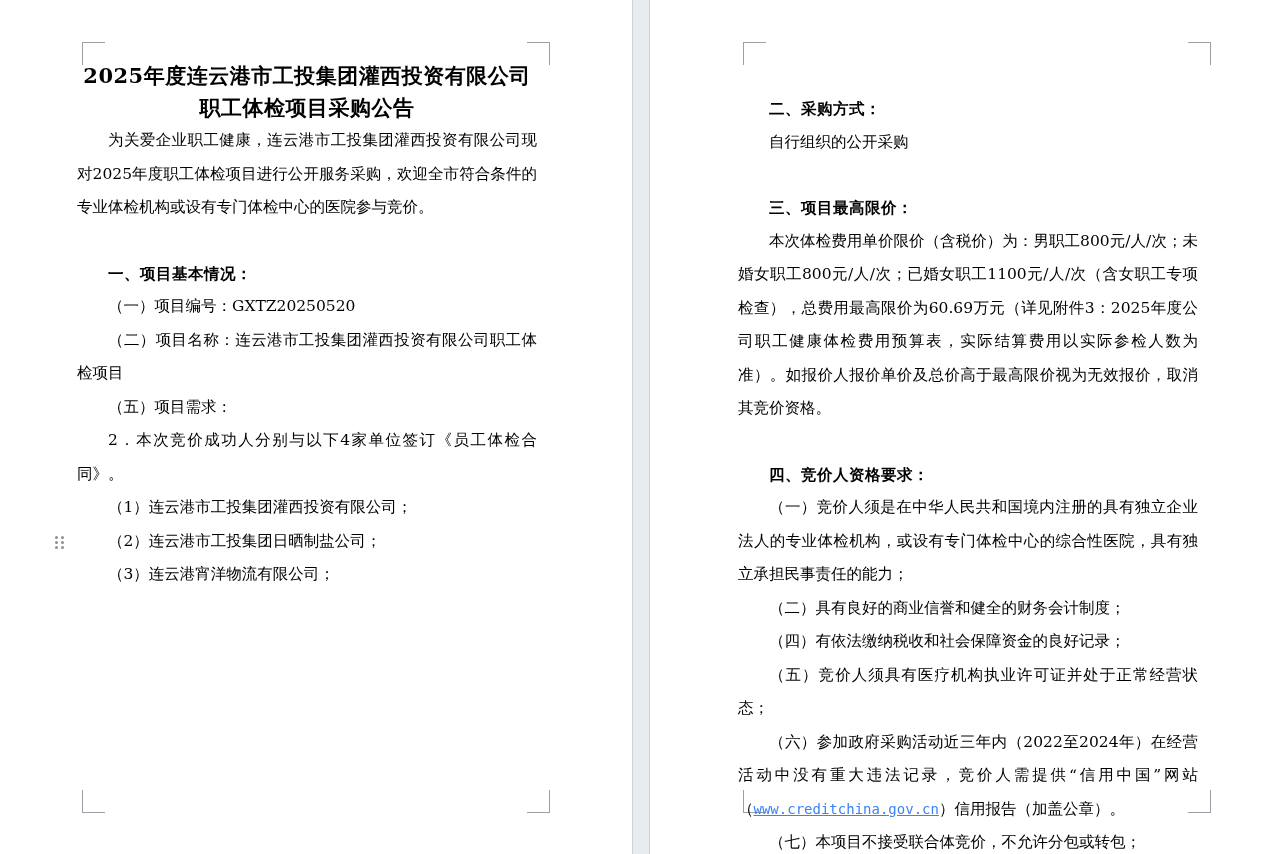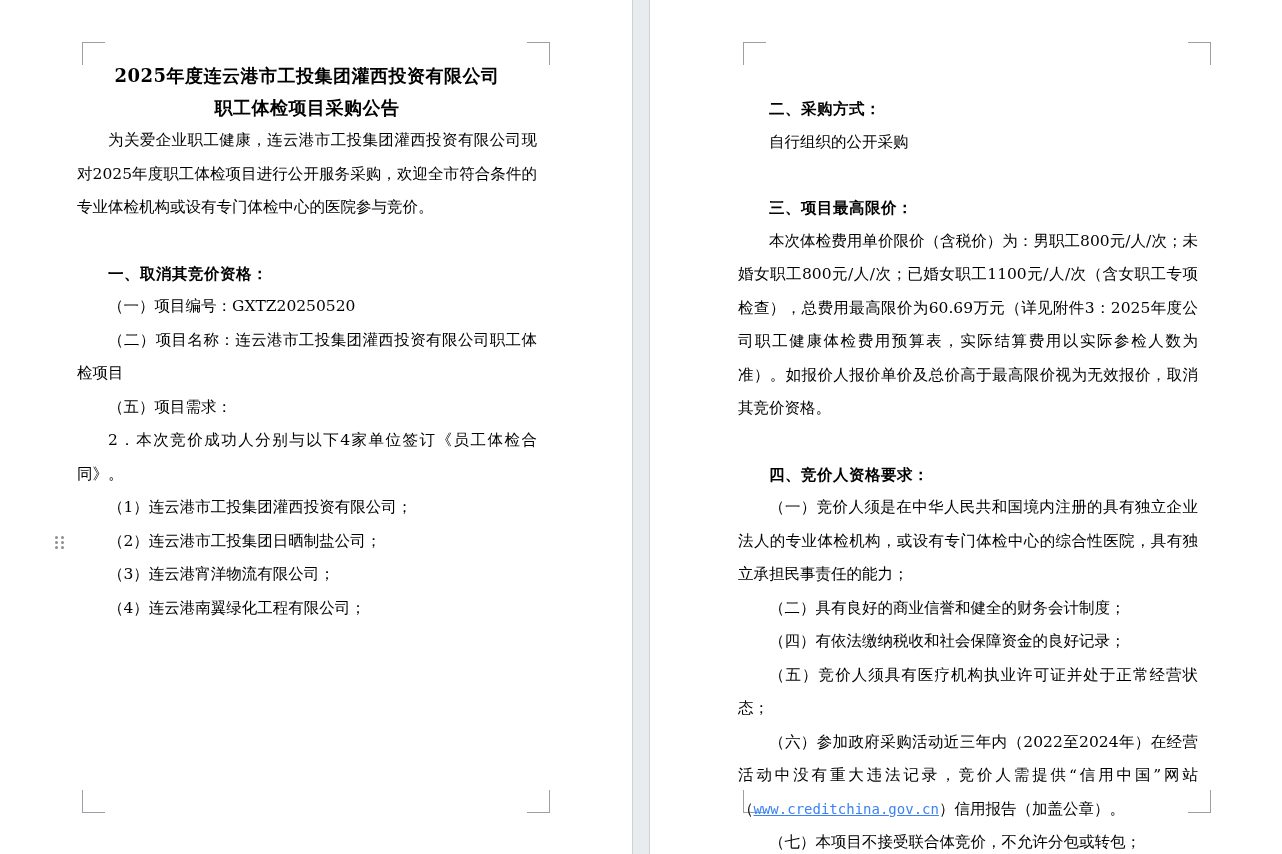--- a/index.html
+++ b/index.html
@@ -73,21 +73,21 @@
     width: 460px;
     font-size: 15.5px;
     line-height: 33.5px;
   }
   .page-left .content { left: 77px; }
   .page-right .content { left: 88px; }
 
   .title {
     text-align: center;
     font-weight: bold;
-    font-size: 18px;
+    font-size: 21px;
     line-height: 32px;
     letter-spacing: 0.5px;
   }
   p {
     margin: 0;
     text-align: justify;
     text-justify: inter-ideograph;
   }
   .indent2 { text-indent: 2em; }
   .heading {
@@ -140,29 +140,28 @@
           <i></i>
           <i></i>
           <i></i>
           <i></i>
       </div>
 
       <div class="content">
         <p class="title">2025年度连云港市工投集团灌西投资有限公司</p>
         <p class="title">职工体检项目采购公告</p>
         <p class="indent2">为关爱企业职工健康，连云港市工投集团灌西投资有限公司现对2025年度职工体检项目进行公开服务采购，欢迎全市符合条件的专业体检机构或设有专门体检中心的医院参与竞价。</p>
-        <p class="heading">一、取消其竞价资格：</p>
+        <p class="heading">一、项目基本情况：</p>
         <p class="indent2">（一）项目编号：GXTZ20250520</p>
         <p class="indent2">（二）项目名称：连云港市工投集团灌西投资有限公司职工体检项目</p>
         <p class="indent2">（五）项目需求：</p>
         <p class="indent2">2．本次竞价成功人分别与以下4家单位签订《员工体检合同》。</p>
         <p class="indent2">（1）连云港市工投集团灌西投资有限公司；</p>
         <p class="indent2">（2）连云港市工投集团日晒制盐公司；</p>
         <p class="indent2">（3）连云港宵洋物流有限公司；</p>
-        <p class="indent2">（4）连云港南翼绿化工程有限公司；</p>
       </div>
     </div>
   </div>
 
   <div class="page-gap"></div>
 
   <div class="page page-right">
     <div class="page-inner">
       <div class="crop tl"></div>
       <div class="crop tr"></div>

